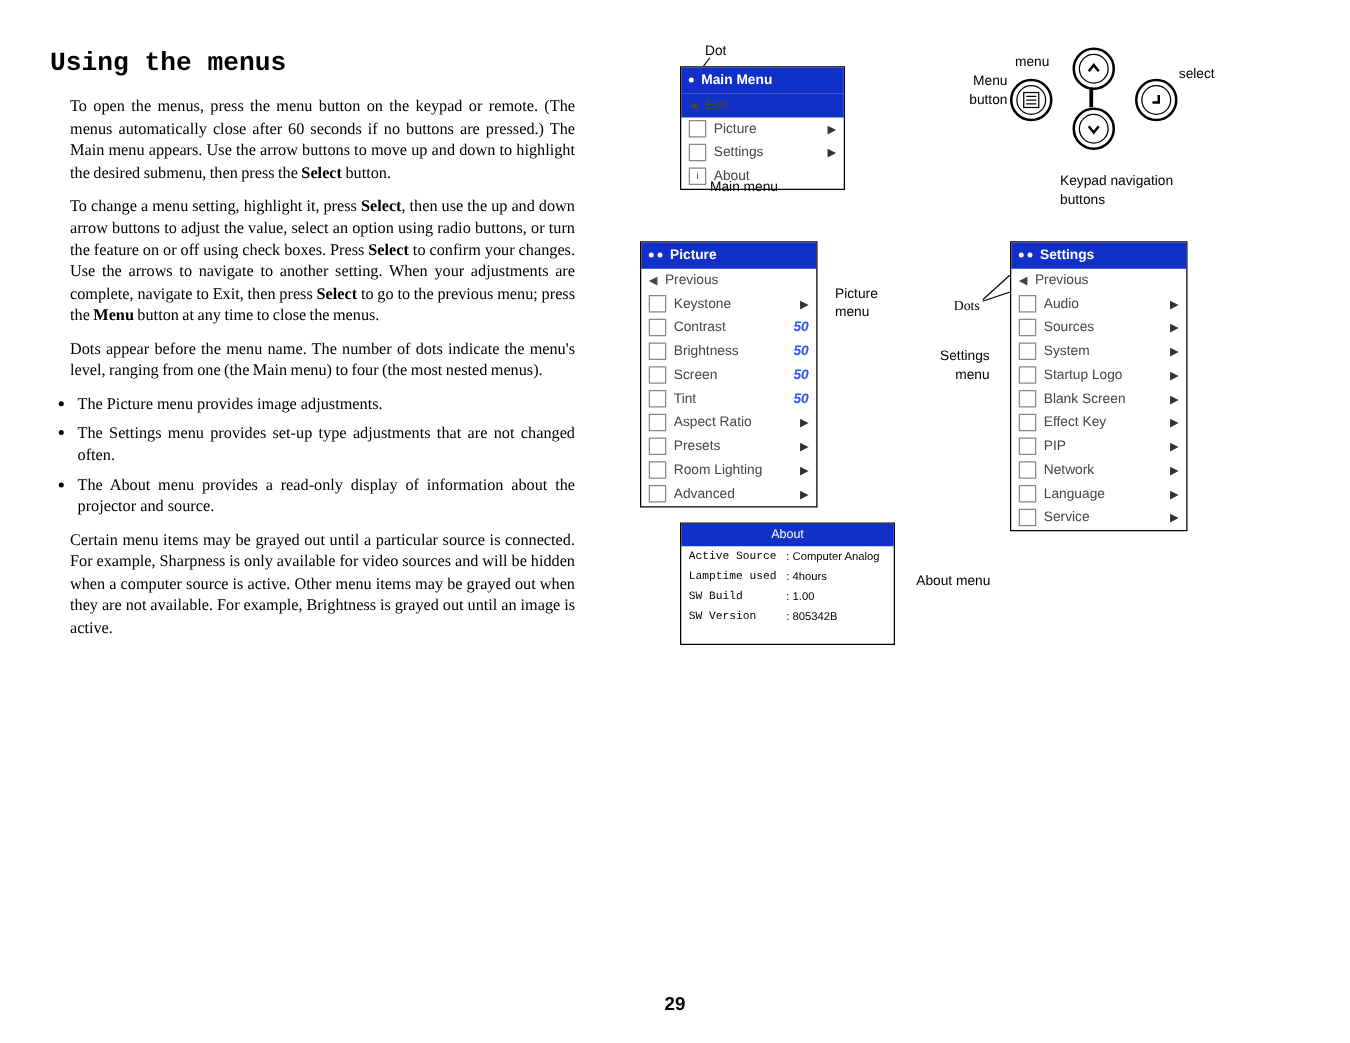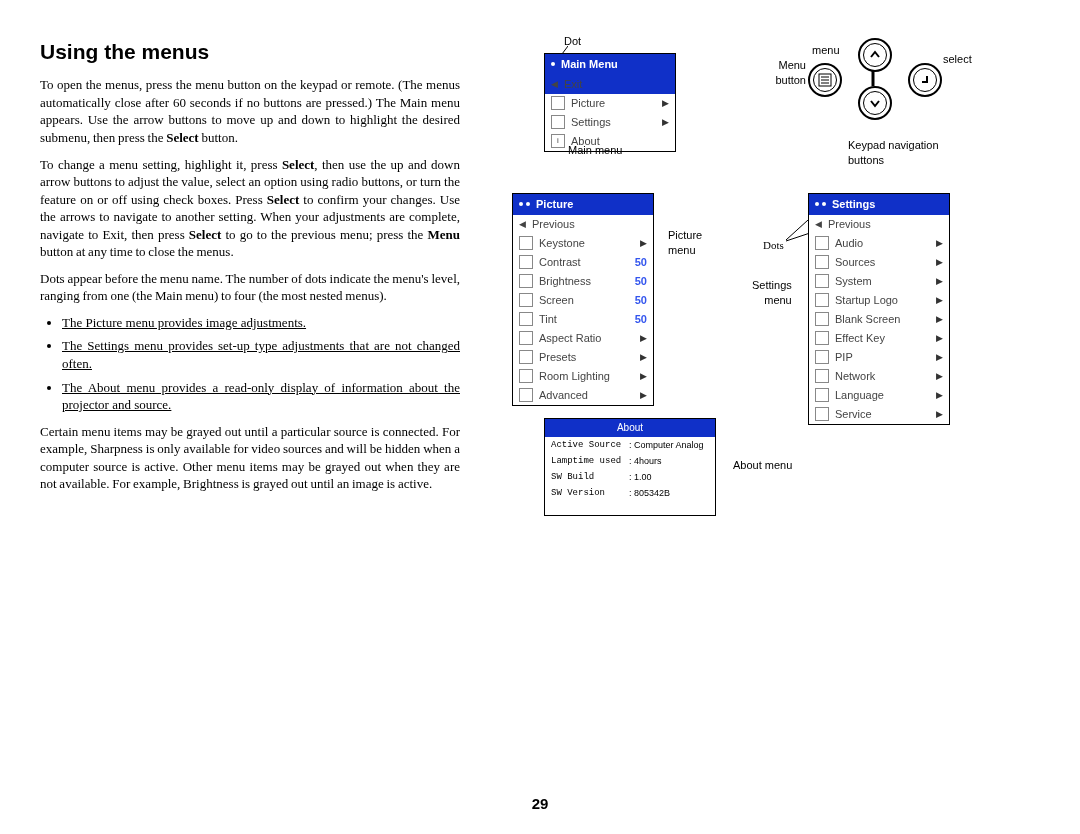--- a/index.html
+++ b/index.html
@@ -1,35 +1,35 @@
 <!DOCTYPE html>
 <html><head>
 <meta charset="utf-8">
 <style>
   html,body{margin:0;padding:0;background:#fff;color:#000;font-family:"Times New Roman",serif;font-size:13px;line-height:1.35;}
   .page{width:1080px;height:834px;position:relative;box-sizing:border-box;padding:38px 40px 0 40px;}
   .cols{display:flex;gap:28px;}
   .left{width:420px;}
   .right{flex:1;position:relative;}
-  h1{font-family:Liberation Sans, sans-serif;font-weight:900;font-size:21px;margin:0 0 10px 0;}
-  p{margin:0 0 9px 0;text-align:justify;word-spacing:-0.5px;}
+  h1{font-family:Liberation Mono, monospace;font-weight:900;font-size:21px;margin:0 0 10px 0;}
+  p{margin:0 0 9px 16px;text-align:justify;word-spacing:-0.5px;}
   b{font-weight:bold;}
   ul{margin:0 0 9px 0;padding-left:22px;}
-  li{margin-bottom:6px;text-align:justify;text-decoration:underline;}
+  li{margin-bottom:6px;text-align:justify;}
   .pagenum{position:absolute;left:0;right:0;bottom:20px;text-align:center;font-family:Arial,sans-serif;font-size:15px;font-weight:bold;}
   
   .menu{border:1px solid #000;background:#fff;font-family:Arial,sans-serif;font-size:11px;position:absolute;}
   .menu .title{background:#1030c8;color:#fff;padding:3px 6px;font-weight:bold;display:flex;align-items:center;gap:6px;}
   .menu .title .dot{width:4px;height:4px;background:#fff;border-radius:50%;display:inline-block;}
   .menu .title .dots2{display:inline-flex;gap:3px;}
   .menu .sel{background:#1030c8;color:#fff;}
   .menu .row{display:flex;align-items:center;padding:2px 6px;gap:6px;min-height:15px;color:#444;}
   .menu .row .ic{width:12px;height:12px;border:1px solid #888;font-size:8px;display:flex;align-items:center;justify-content:center;}
   .menu .row .arw{margin-left:auto;font-size:9px;color:#333;}
-  .menu .row .val{margin-left:auto;color:#3355ee;font-weight:bold;}
+  .menu .row .val{margin-left:auto;color:#3355ee;font-weight:bold;font-style:italic;}
   .label{position:absolute;font-family:Arial,sans-serif;font-size:11px;color:#000;}
   
   .about{border:1px solid #000;font-family:Arial,sans-serif;font-size:9px;position:absolute;padding-bottom:14px;background:#fff;}
   .about .title{background:#1030c8;color:#fff;text-align:center;padding:2px 0;font-size:10px;}
   .about .r{display:flex;padding:2px 6px;}
   .about .r span:first-child{width:78px;font-family:Liberation Mono, monospace;}
   
   .kbtn{position:absolute;border:2px solid #000;border-radius:50%;width:30px;height:30px;display:flex;align-items:center;justify-content:center;}
   .kbtn::before{content:"";position:absolute;inset:3px;border:1px solid #000;border-radius:50%;}
   .kbtn svg{position:relative;z-index:1;}

